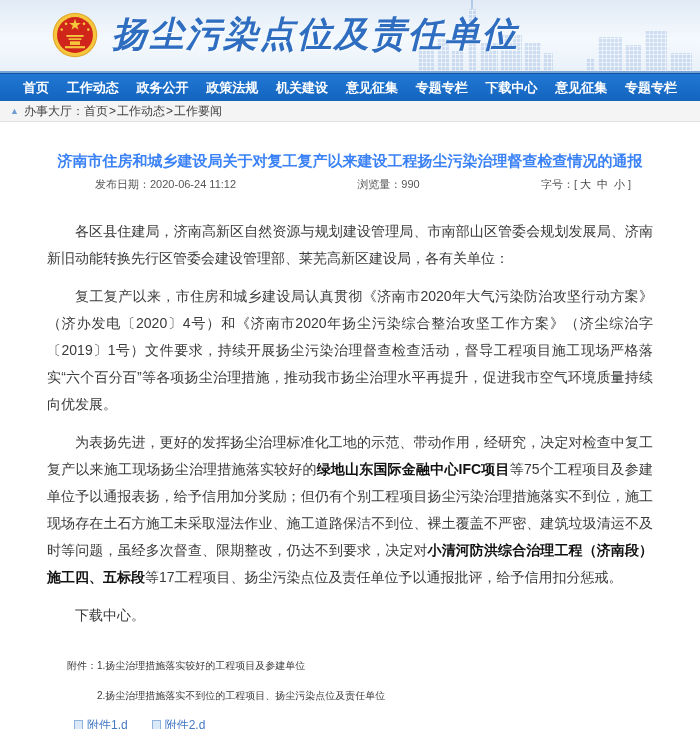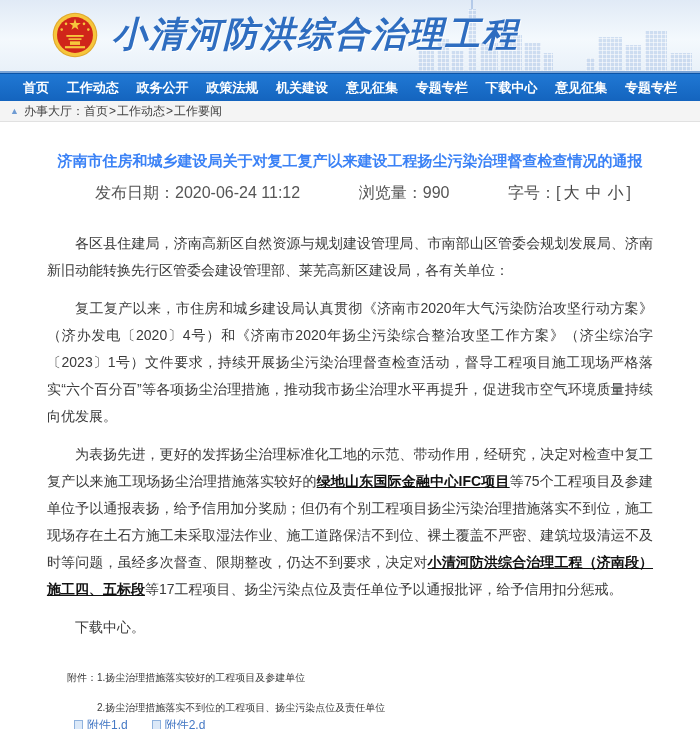--- a/index.html
+++ b/index.html
@@ -52,30 +52,30 @@
   .crumb-sep { margin:0 1px; }
 
   
   .content { padding:0 47px; }
   .article-title {
     margin-top:29px; text-align:center; font-size:15px; font-weight:bold;
     color:#3b82f6; line-height:20px;
   }
   .meta {
     display:flex; justify-content:space-between; align-items:center;
-    margin-top:12px; padding:0 22px 0 48px; font-size:16px; color:#555;gap:35px;
+    margin-top:6px; padding:0 22px 0 48px; font-size:11px; color:#555;gap:35px;
   }
   .meta .fsz a { color:#444; text-decoration:none; margin:0 3px; }
   .body-text p {
     font-size:14px; line-height:27px; color:#3a3a3a; text-align:justify;
     text-indent:2em;
   }
   .p1 { margin-top:26px; }
   .p2,.p3,.p4 { margin-top:11px; }
-  .body-text b { color:#111;text-decoration:underline; }
+  .body-text b { color:#111; }
 
   .attachments { margin-top:22px; font-size:10px; line-height:30px; color:#3a3a3a; }
   .att-line1 { padding-left:2em; }
   .att-line2 { padding-left:5em; }
 
   .footer-links { position:absolute; top:717px; left:74px; display:flex; gap:24px; font-size:12px; }
   .footer-links a { color:#4478c4; display:flex; align-items:center; gap:4px; text-decoration:none; line-height:16px; }
   .file-icon { width:9px; height:11px; background:#dce9f8; border:1px solid #8fb2dd; display:inline-block; }
 </style>
 </head>
@@ -108,21 +108,21 @@
         <polygon points="32,9.5 33.9,15.3 40,15.3 35.1,19 36.9,24.8 32,21.3 27.1,24.8 28.9,19 24,15.3 30.1,15.3" fill="#f6c63c"></polygon>
         <circle cx="19.5" cy="16.5" r="1.8" fill="#f6c63c"></circle>
         <circle cx="44.5" cy="16.5" r="1.8" fill="#f6c63c"></circle>
         <circle cx="13.5" cy="24.5" r="1.8" fill="#f6c63c"></circle>
         <circle cx="50.5" cy="24.5" r="1.8" fill="#f6c63c"></circle>
         <rect x="20" y="32" width="24" height="2.6" fill="#f6c63c"></rect>
         <rect x="23" y="36.6" width="18" height="2.2" fill="#f6c63c"></rect>
         <rect x="25" y="40.8" width="14" height="5" fill="#f6c63c"></rect>
         <rect x="18" y="47.5" width="28" height="3" fill="#f6c63c"></rect>
       </svg>
-      <div class="site-title">小清河防洪综合治理工程</div>
+      <div class="site-title">扬尘污染点位及责任单位</div>
     </div>
   </div>
 
   <div class="nav">
     <a href="#">首页</a>
     <a href="#">工作动态</a>
     <a href="#">政务公开</a>
     <a href="#">政策法规</a>
     <a href="#">机关建设</a>
     <a href="#">意见征集</a>
@@ -152,21 +152,21 @@
       <span>
         <span>浏览量：</span><span>990</span>
       </span>
       <span class="fsz">
         <span>字号：</span><span>[</span><a href="#">大</a><a href="#">中</a><a href="#">小</a><span>]</span>
       </span>
     </div>
 
     <div class="body-text">
       <p class="p1">各区县住建局，济南高新区自然资源与规划建设管理局、市南部山区管委会规划发展局、济南新旧动能转换先行区管委会建设管理部、莱芜高新区建设局，各有关单位：</p>
-      <p class="p2">复工复产以来，市住房和城乡建设局认真贯彻《济南市2020年大气污染防治攻坚行动方案》（济办发电〔2020〕4号）和《济南市2020年扬尘污染综合整治攻坚工作方案》（济尘综治字〔2023〕1号）文件要求，持续开展扬尘污染治理督查检查活动，督导工程项目施工现场严格落实“六个百分百”等各项扬尘治理措施，推动我市扬尘治理水平再提升，促进我市空气环境质量持续向优发展。</p>
+      <p class="p2">复工复产以来，市住房和城乡建设局认真贯彻《济南市2020年大气污染防治攻坚行动方案》（济办发电〔2020〕4号）和《济南市2020年扬尘污染综合整治攻坚工作方案》（济尘综治字〔2019〕1号）文件要求，持续开展扬尘污染治理督查检查活动，督导工程项目施工现场严格落实“六个百分百”等各项扬尘治理措施，推动我市扬尘治理水平再提升，促进我市空气环境质量持续向优发展。</p>
       <p class="p3"><span>为表扬先进，更好的发挥扬尘治理标准化工地的示范、带动作用，经研究，决定对检查中复工复产以来施工现场扬尘治理措施落实较好的</span><b>绿地山东国际金融中心IFC项目</b><span>等75个工程项目及参建单位予以通报表扬，给予信用加分奖励；但仍有个别工程项目扬尘污染治理措施落实不到位，施工现场存在土石方施工未采取湿法作业、施工道路保洁不到位、裸土覆盖不严密、建筑垃圾清运不及时等问题，虽经多次督查、限期整改，仍达不到要求，决定对</span><b>小清河防洪综合治理工程（济南段）施工四、五标段</b><span>等17工程项目、扬尘污染点位及责任单位予以通报批评，给予信用扣分惩戒。</span></p>
       <p class="p4">下载中心。</p>
     </div>
 
     <div class="attachments">
       <div class="att-line1">
         <span>附件：</span><span>1.扬尘治理措施落实较好的工程项目及参建单位</span>
       </div>
       <div class="att-line2">2.扬尘治理措施落实不到位的工程项目、扬尘污染点位及责任单位</div>
     </div>

